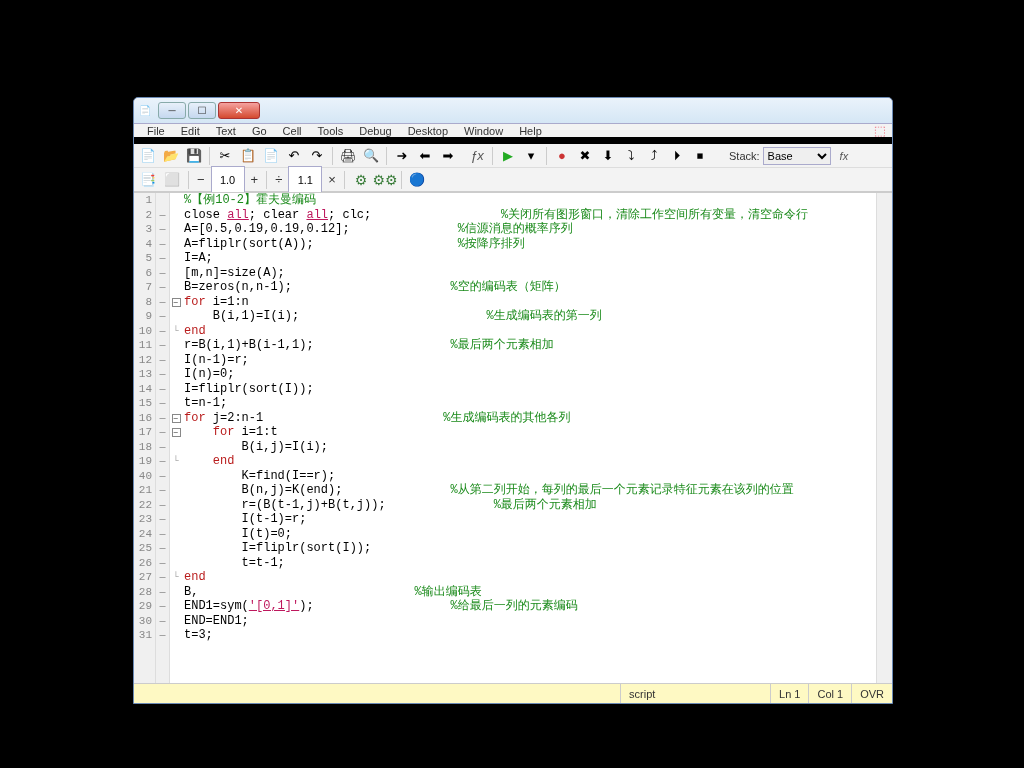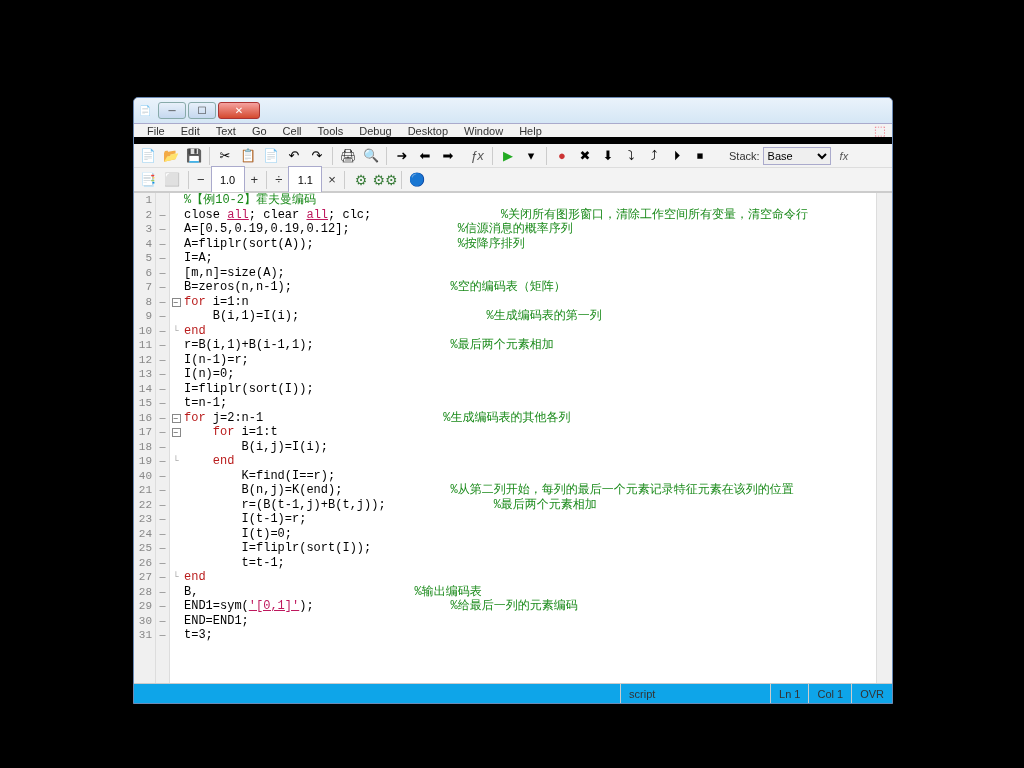--- a/index.html
+++ b/index.html
@@ -34,21 +34,21 @@
 .bp-col div { height: 14.5px; text-align: center; line-height: 14.5px;}
 .fold-col { width: 12px; background: #fff; font-family: monospace; font-size: 9px; color: #888;}
 .fold-col div { height: 14.5px; text-align: center; line-height: 14.5px;}
 .fold-box { display:inline-block; width:9px; height:9px; border:1px solid #888; line-height:7px; font-size:8px; text-align:center; color:#555;}
 .code { flex: 1; font-family: "Courier New", SimSun, monospace; font-size: 12px; white-space: pre; overflow: hidden; padding-left: 2px;}
 .code div { height: 14.5px; line-height: 14.5px; }
 .kw { color: #b91c1c; }
 .str { color: #be185d; text-decoration: underline; }
 .cmt { color: #1a8a1a; }
 .scrollbar-v { width: 16px; background: #f0f0f0; border-left: 1px solid #ddd;}
-.statusbar { position: absolute; bottom: 0; left: 0; right: 0; height: 20px; background: #0ea5e9; border-top: 1px solid #ccc; display: flex; align-items: center; font-size: 11px; color: #333;}
+.statusbar { position: absolute; bottom: 0; left: 0; right: 0; height: 20px; background: #fef9c3; border-top: 1px solid #ccc; display: flex; align-items: center; font-size: 11px; color: #333;}
 .status-cell { border-left: 1px solid #ccc; padding: 0 8px; height: 100%; display: flex; align-items: center;}
 .status-spacer { flex: 1; }
 </style>
 </head>
 <body>
 
 <div class="desktop">
   <div class="window">
     <div class="titlebar">
       <span class="titlebar-icon">📄</span>

